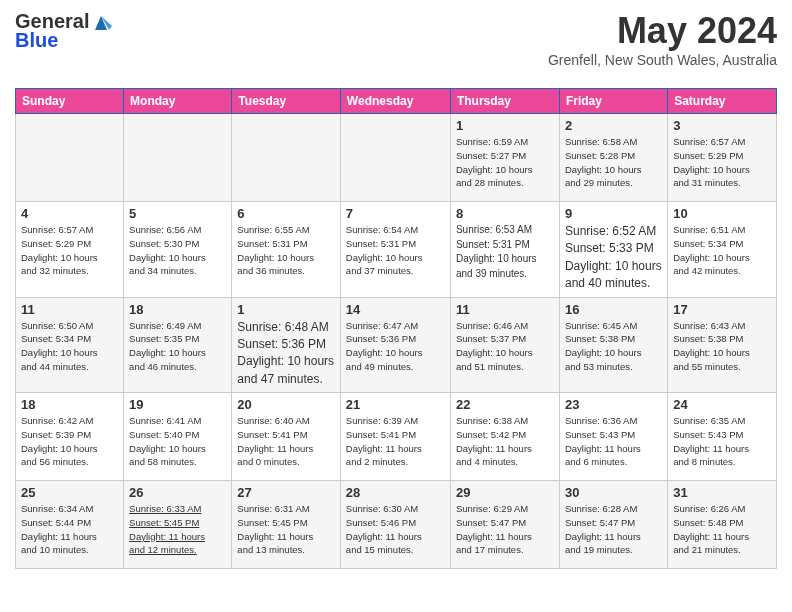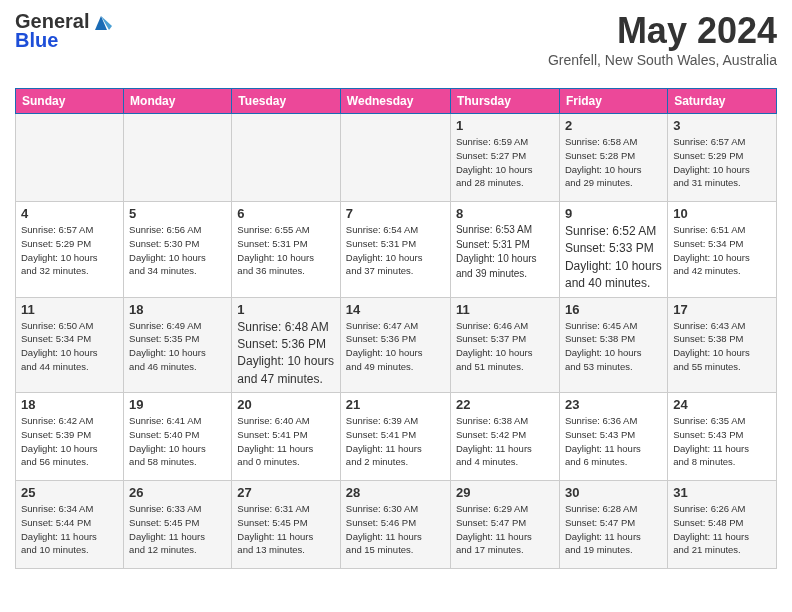--- a/index.html
+++ b/index.html
@@ -216,21 +216,21 @@
           <div class="day-info" style="font-size: 9.5px; line-height: 1.45;">Sunrise: 6:35 AM<br>Sunset: 5:43 PM<br>Daylight: 11 hours<br>and 8 minutes.</div>
         </td>
       </tr>
       <tr>
         <td>
           <span class="day-num">25</span>
           <div class="day-info" style="font-size: 9.5px; line-height: 1.45;">Sunrise: 6:34 AM<br>Sunset: 5:44 PM<br>Daylight: 11 hours<br>and 10 minutes.</div>
         </td>
         <td>
           <span class="day-num">26</span>
-          <div class="day-info" style="font-size: 9.5px; line-height: 1.45;">Sunrise: 6:33 AM<br>Sunset: 5:45 PM<br>Daylight: 11 hours<br>and 12 minutes.</div>
+          <div class="day-info" style="font-size: 9.5px; line-height: 1.45; text-decoration: underline;">Sunrise: 6:33 AM<br>Sunset: 5:45 PM<br>Daylight: 11 hours<br>and 12 minutes.</div>
         </td>
         <td>
           <span class="day-num">27</span>
           <div class="day-info" style="font-size: 9.5px; line-height: 1.45;">Sunrise: 6:31 AM<br>Sunset: 5:45 PM<br>Daylight: 11 hours<br>and 13 minutes.</div>
         </td>
         <td>
           <span class="day-num">28</span>
           <div class="day-info" style="font-size: 9.5px; line-height: 1.45;">Sunrise: 6:30 AM<br>Sunset: 5:46 PM<br>Daylight: 11 hours<br>and 15 minutes.</div>
         </td>
         <td>

